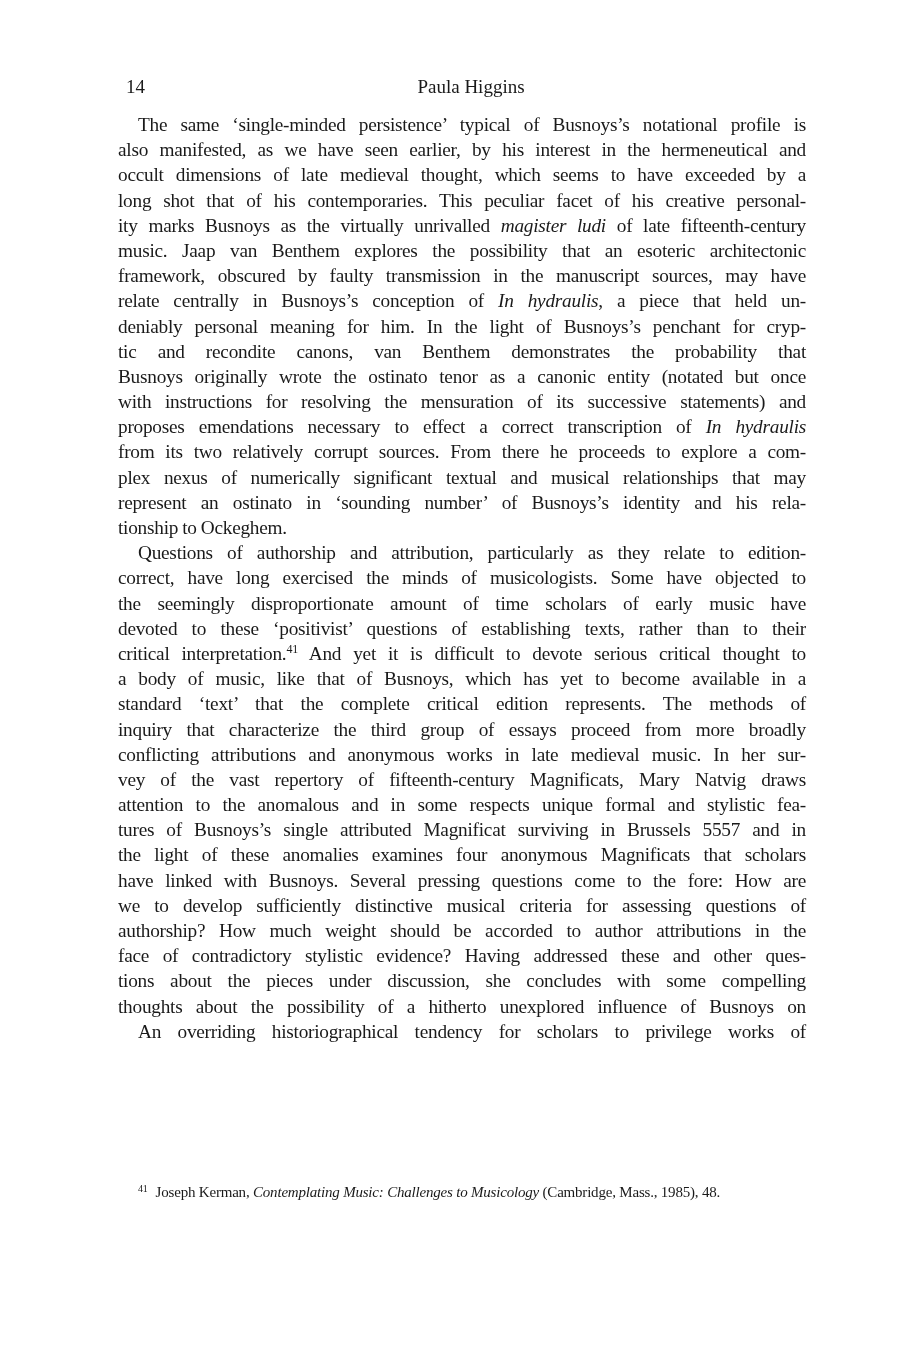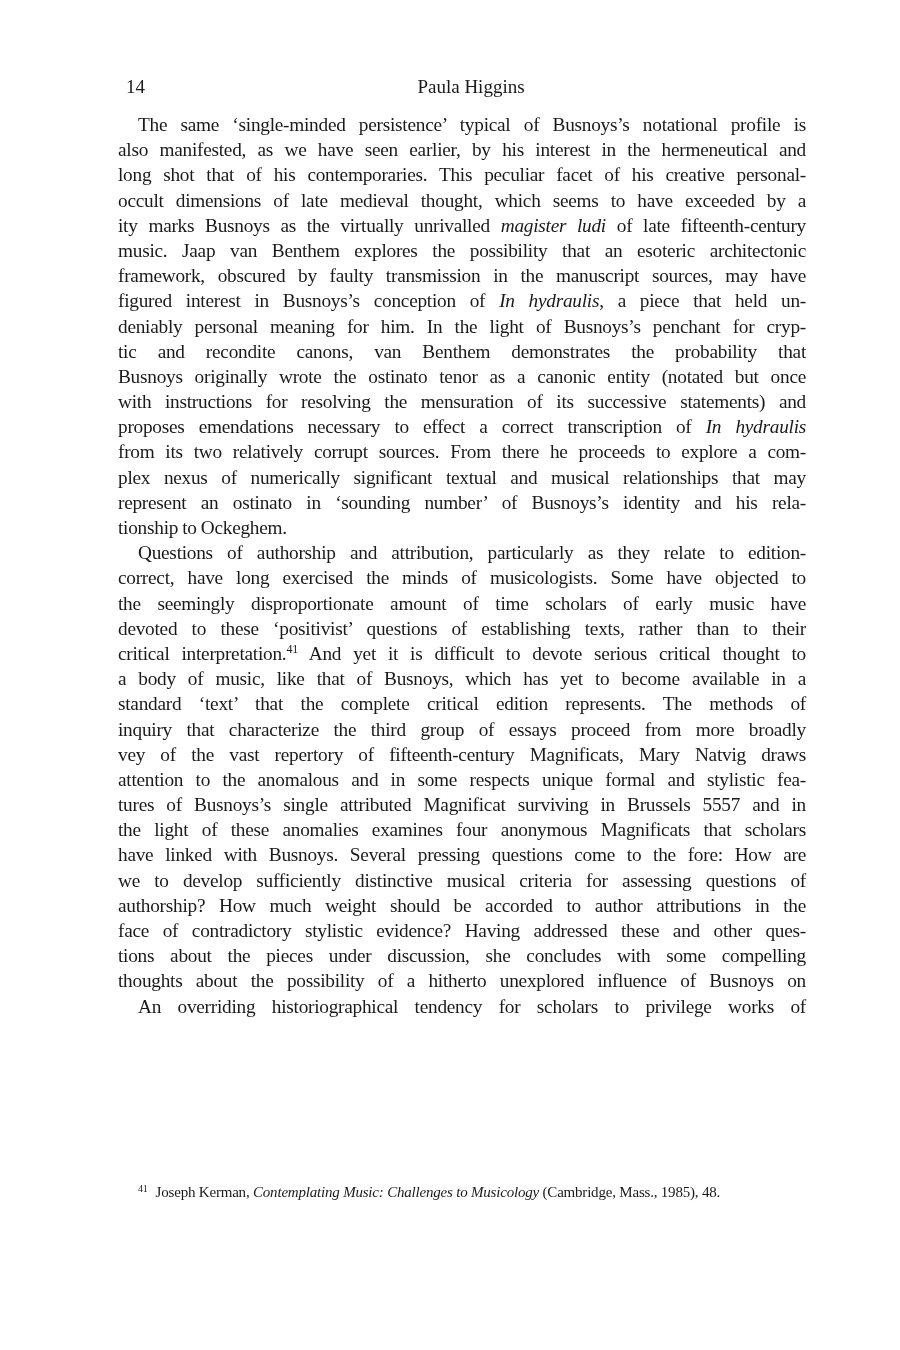--- a/index.html
+++ b/index.html
@@ -96,46 +96,47 @@
   <div class="running-head">
     <span class="page-number">14</span>
     <span class="running-title">Paula Higgins</span>
   </div>
 
   <div class="body-text">
 
     <div>
       <span class="line indent">The same ‘single-minded persistence’ typical of Busnoys’s notational profile is</span>
       <span class="line">also manifested, as we have seen earlier, by his interest in the hermeneutical and</span>
+      <span class="line">occult dimensions of late medieval thought, which seems to have exceeded by a</span>
       <span class="line">long shot that of his contemporaries. This peculiar facet of his creative personal-</span>
-      <span class="line">occult dimensions of late medieval thought, which seems to have exceeded by a</span>
       <span class="line"><span>ity marks Busnoys as the virtually unrivalled </span><span class="it">magister ludi</span><span> of late fifteenth-century</span></span>
       <span class="line">music. Jaap van Benthem explores the possibility that an esoteric architectonic</span>
       <span class="line">framework, obscured by faulty transmission in the manuscript sources, may have</span>
-      <span class="line"><span>figured interest in Busnoys’s conception of </span><span class="it">In hydraulis</span><span>, a piece that held un-</span></span>
+      <span class="line"><span>relate centrally in Busnoys’s conception of </span><span class="it">In hydraulis</span><span>, a piece that held un-</span></span>
       <span class="line">deniably personal meaning for him. In the light of Busnoys’s penchant for cryp-</span>
       <span class="line">tic and recondite canons, van Benthem demonstrates the probability that</span>
       <span class="line">Busnoys originally wrote the ostinato tenor as a canonic entity (notated but once</span>
       <span class="line">with instructions for resolving the mensuration of its successive statements) and</span>
       <span class="line"><span>proposes emendations necessary to effect a correct transcription of </span><span class="it">In hydraulis</span></span>
       <span class="line">from its two relatively corrupt sources. From there he proceeds to explore a com-</span>
       <span class="line">plex nexus of numerically significant textual and musical relationships that may</span>
       <span class="line">represent an ostinato in ‘sounding number’ of Busnoys’s identity and his rela-</span>
       <span class="line last">tionship to Ockeghem.</span>
     </div>
 
     <div>
       <span class="line indent">Questions of authorship and attribution, particularly as they relate to edition-</span>
       <span class="line">correct, have long exercised the minds of musicologists. Some have objected to</span>
       <span class="line">the seemingly disproportionate amount of time scholars of early music have</span>
       <span class="line">devoted to these ‘positivist’ questions of establishing texts, rather than to their</span>
       <span class="line"><span>critical interpretation.</span><sup class="fnref">41</sup><span> And yet it is difficult to devote serious critical thought to</span></span>
       <span class="line">a body of music, like that of Busnoys, which has yet to become available in a</span>
       <span class="line">standard ‘text’ that the complete critical edition represents. The methods of</span>
       <span class="line">inquiry that characterize the third group of essays proceed from more broadly</span>
+      <span class="line">conflicting attributions and anonymous works in late medieval music. In her sur-</span>
       <span class="line">vey of the vast repertory of fifteenth-century Magnificats, Mary Natvig draws</span>
       <span class="line">attention to the anomalous and in some respects unique formal and stylistic fea-</span>
       <span class="line">tures of Busnoys’s single attributed Magnificat surviving in Brussels 5557 and in</span>
       <span class="line">the light of these anomalies examines four anonymous Magnificats that scholars</span>
       <span class="line">have linked with Busnoys. Several pressing questions come to the fore: How are</span>
       <span class="line">we to develop sufficiently distinctive musical criteria for assessing questions of</span>
       <span class="line">authorship? How much weight should be accorded to author attributions in the</span>
       <span class="line">face of contradictory stylistic evidence? Having addressed these and other ques-</span>
       <span class="line">tions about the pieces under discussion, she concludes with some compelling</span>
       <span class="line">thoughts about the possibility of a hitherto unexplored influence of Busnoys on</span>

